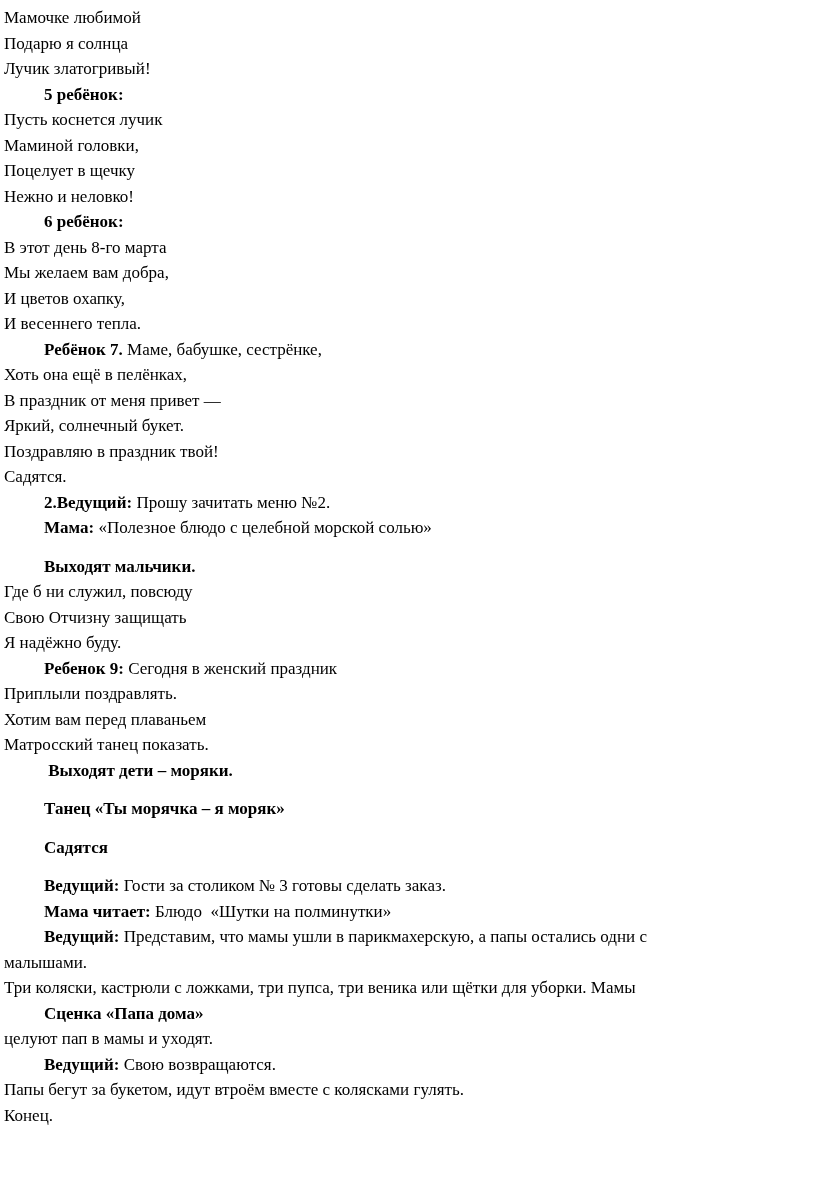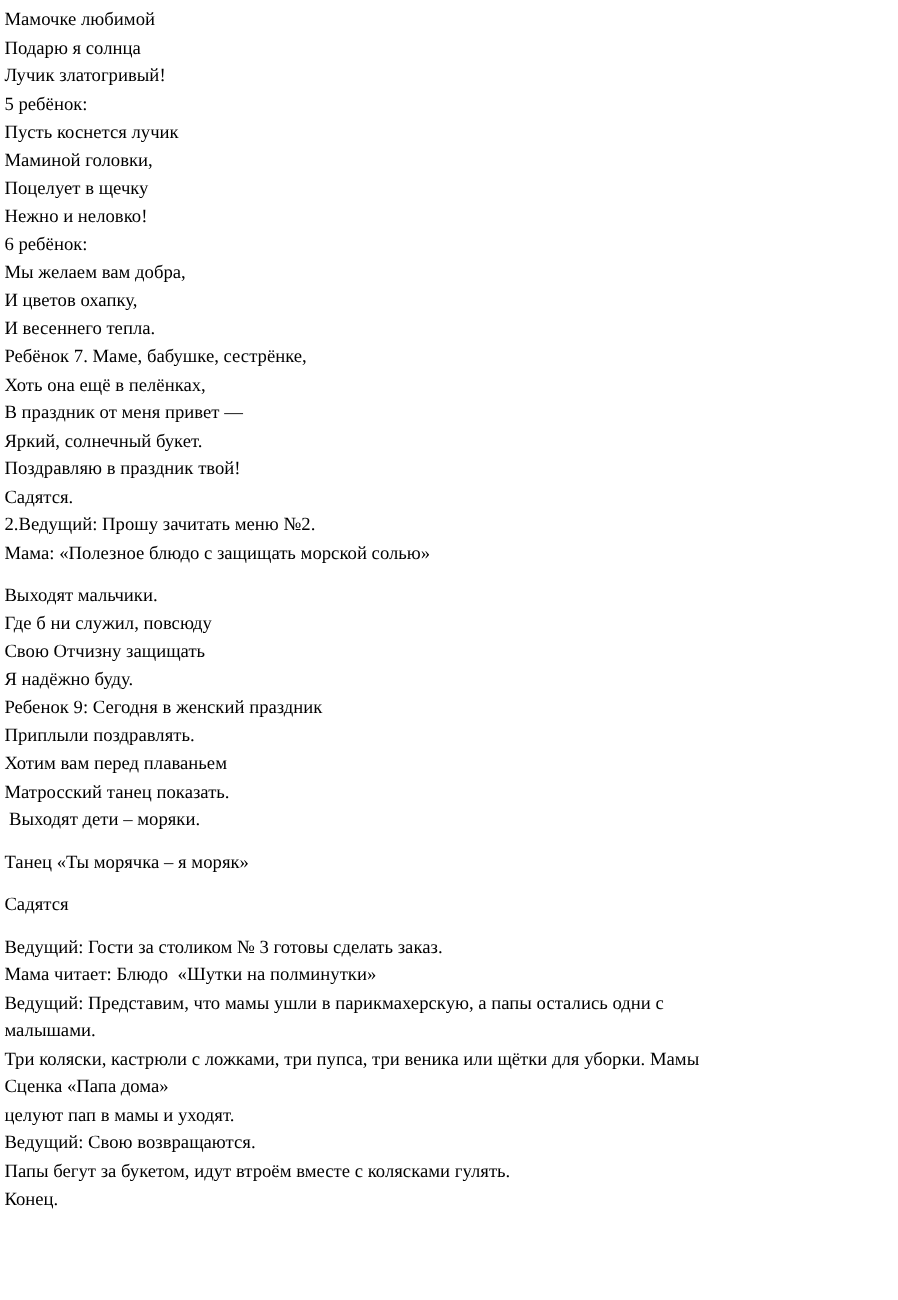--- a/index.html
+++ b/index.html
@@ -13,48 +13,49 @@
   }
   .page {
     width: 816px;
     height: 852px;
     padding: 5px 16px 0 4px;
   }
   .line {
     line-height: 25.5px;
     white-space: pre-wrap;
   }
-  .line .b { font-weight: normal; }
+  .line .b { font-weight: bold; margin-left: 40px; }
   .spacer { height: 13px; }
 </style>
 </head>
 <body>
 
 <div class="page">
   <div>
       <div class="line"><span>Мамочке любимой</span></div>
       <div class="line"><span>Подарю я солнца</span></div>
       <div class="line"><span>Лучик златогривый!</span></div>
       <div class="line"><span class="b">5 ребёнок:</span></div>
       <div class="line"><span>Пусть коснется лучик</span></div>
       <div class="line"><span>Маминой головки,</span></div>
       <div class="line"><span>Поцелует в щечку</span></div>
       <div class="line"><span>Нежно и неловко!</span></div>
       <div class="line"><span class="b">6 ребёнок:</span></div>
+      <div class="line"><span>В этот день 8-го марта</span></div>
       <div class="line"><span>Мы желаем вам добра,</span></div>
       <div class="line"><span>И цветов охапку,</span></div>
       <div class="line"><span>И весеннего тепла.</span></div>
       <div class="line"><span class="b">Ребёнок 7.</span><span> Маме, бабушке, сестрёнке,</span></div>
       <div class="line"><span>Хоть она ещё в пелёнках,</span></div>
       <div class="line"><span>В праздник от меня привет —</span></div>
       <div class="line"><span>Яркий, солнечный букет.</span></div>
       <div class="line"><span>Поздравляю в праздник твой!</span></div>
       <div class="line"><span>Садятся.</span></div>
       <div class="line"><span class="b">2.Ведущий:</span><span> Прошу зачитать меню №2.</span></div>
-      <div class="line"><span class="b">Мама:</span><span> «Полезное блюдо с защищать морской солью»</span></div>
+      <div class="line"><span class="b">Мама:</span><span> «Полезное блюдо с целебной морской солью»</span></div>
       <div class="spacer"></div>
       <div class="line"><span class="b">Выходят мальчики.</span></div>
       <div class="line"><span>Где б ни служил, повсюду</span></div>
       <div class="line"><span>Свою Отчизну защищать</span></div>
       <div class="line"><span>Я надёжно буду.</span></div>
       <div class="line"><span class="b">Ребенок 9:</span><span> Сегодня в женский праздник</span></div>
       <div class="line"><span>Приплыли поздравлять.</span></div>
       <div class="line"><span>Хотим вам перед плаваньем</span></div>
       <div class="line"><span>Матросский танец показать.</span></div>
       <div class="line"><span class="b"> Выходят дети – моряки.</span></div>

